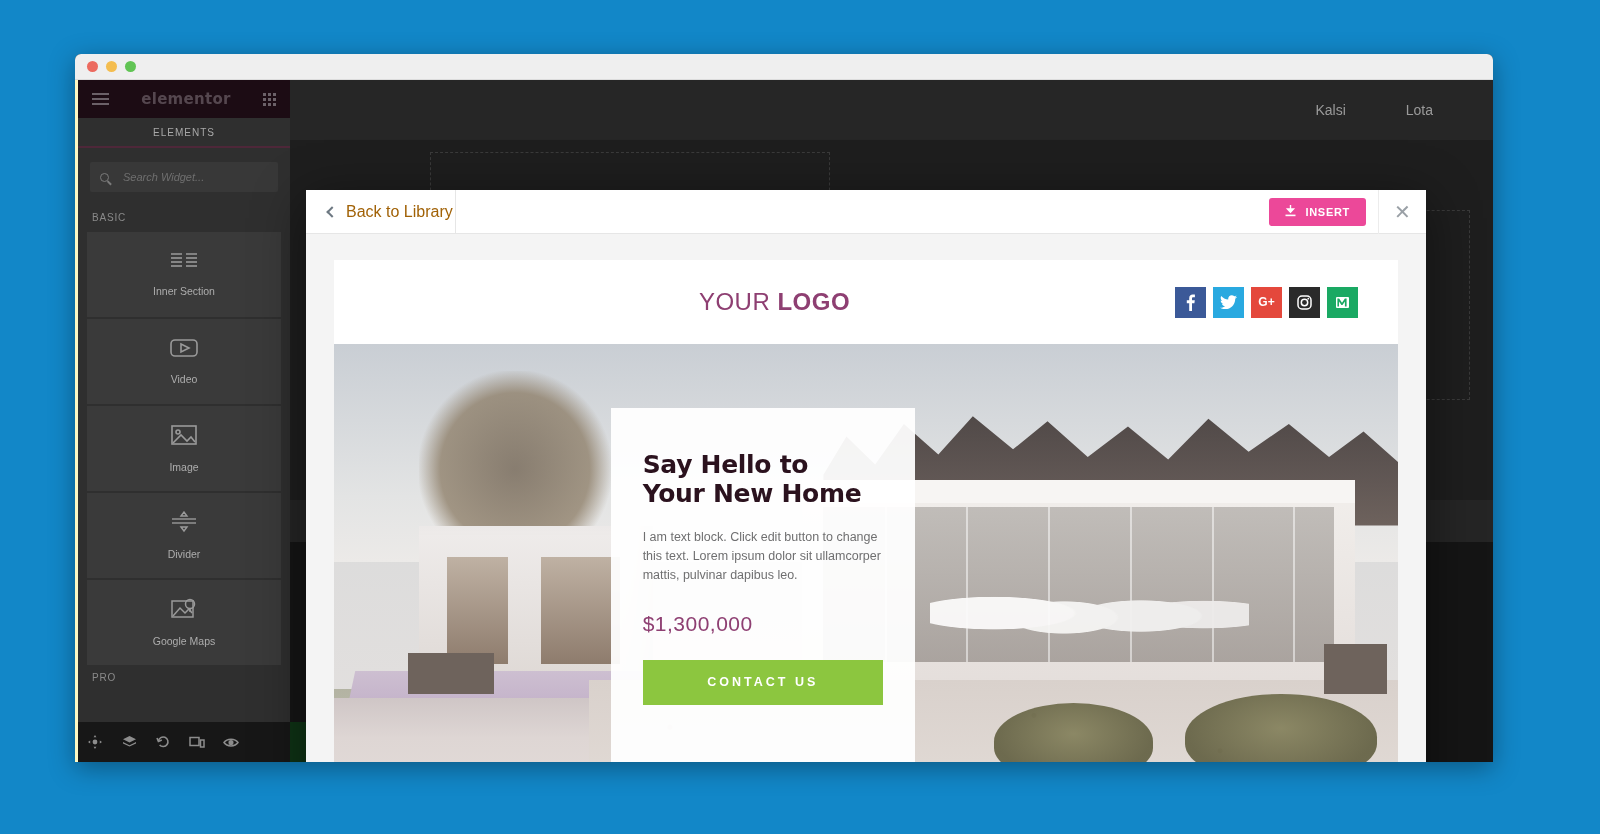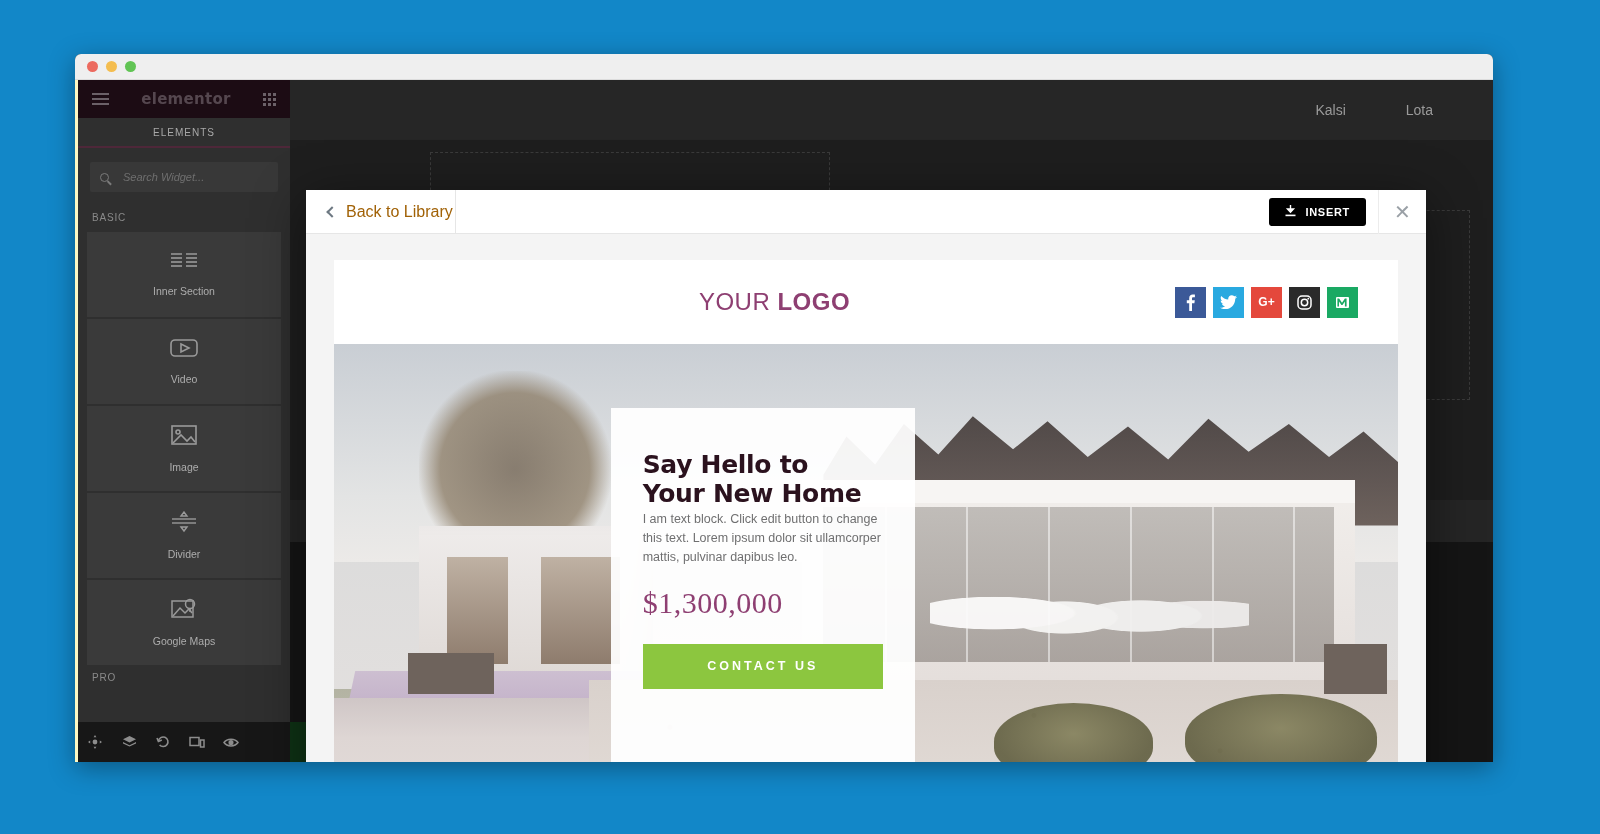--- a/index.html
+++ b/index.html
@@ -182,21 +182,21 @@
     border-right: 1px solid #e6e6e6;
   }
   #back-to-library .label { font-size: 16px; color: #a16207; }
   .chevron-left {
     width: 8px; height: 8px;
     border-left: 2px solid #6d7882; border-bottom: 2px solid #6d7882;
     transform: rotate(45deg);
   }
   #modal-header-spacer { flex: 1; }
   #insert-button {
-    background: #000000; color: #fff;
+    background: #ec4899; color: #fff;
     height: 28px; padding: 0 16px;
     border-radius: 3px;
     display: flex; align-items: center; gap: 9px;
     font-size: 11px; font-weight: 700; letter-spacing: .7px;
     margin-right: 12px;
   }
   #modal-close {
     width: 48px; height: 44px;
     display: flex; align-items: center; justify-content: center;
     border-left: 1px solid #ececec;
@@ -341,26 +341,26 @@
     background: rgba(255,255,255,.94);
     padding: 42px 32px;
   }
   #hero-title {
     font-size: 25px; line-height: 1.18;
     font-weight: 700; color: #2b121e;
     letter-spacing: -.3px;
     font-family: "DejaVu Sans", sans-serif;
   }
   #hero-text {
-    margin-top: 1px;
+    margin-top: 19px;
     font-size: 12.5px; line-height: 1.55; color: #6f6f70;
   }
   #hero-price {
-    margin-top: 18px;
-    font-size: 30px; color: #8e3f72; letter-spacing: .5px; font-family: Liberation Serif, serif;
+    margin-top: 26px;
+    font-size: 21px; color: #8e3f72; letter-spacing: .5px;
   }
   #hero-cta {
     margin-top: 24px;
     height: 45px; background: #8cc63f; color: #fff;
     display: flex; align-items: center; justify-content: center;
     font-size: 12.5px; font-weight: 700; letter-spacing: 3px;
   }
 </style>
 </head>
 <body>

